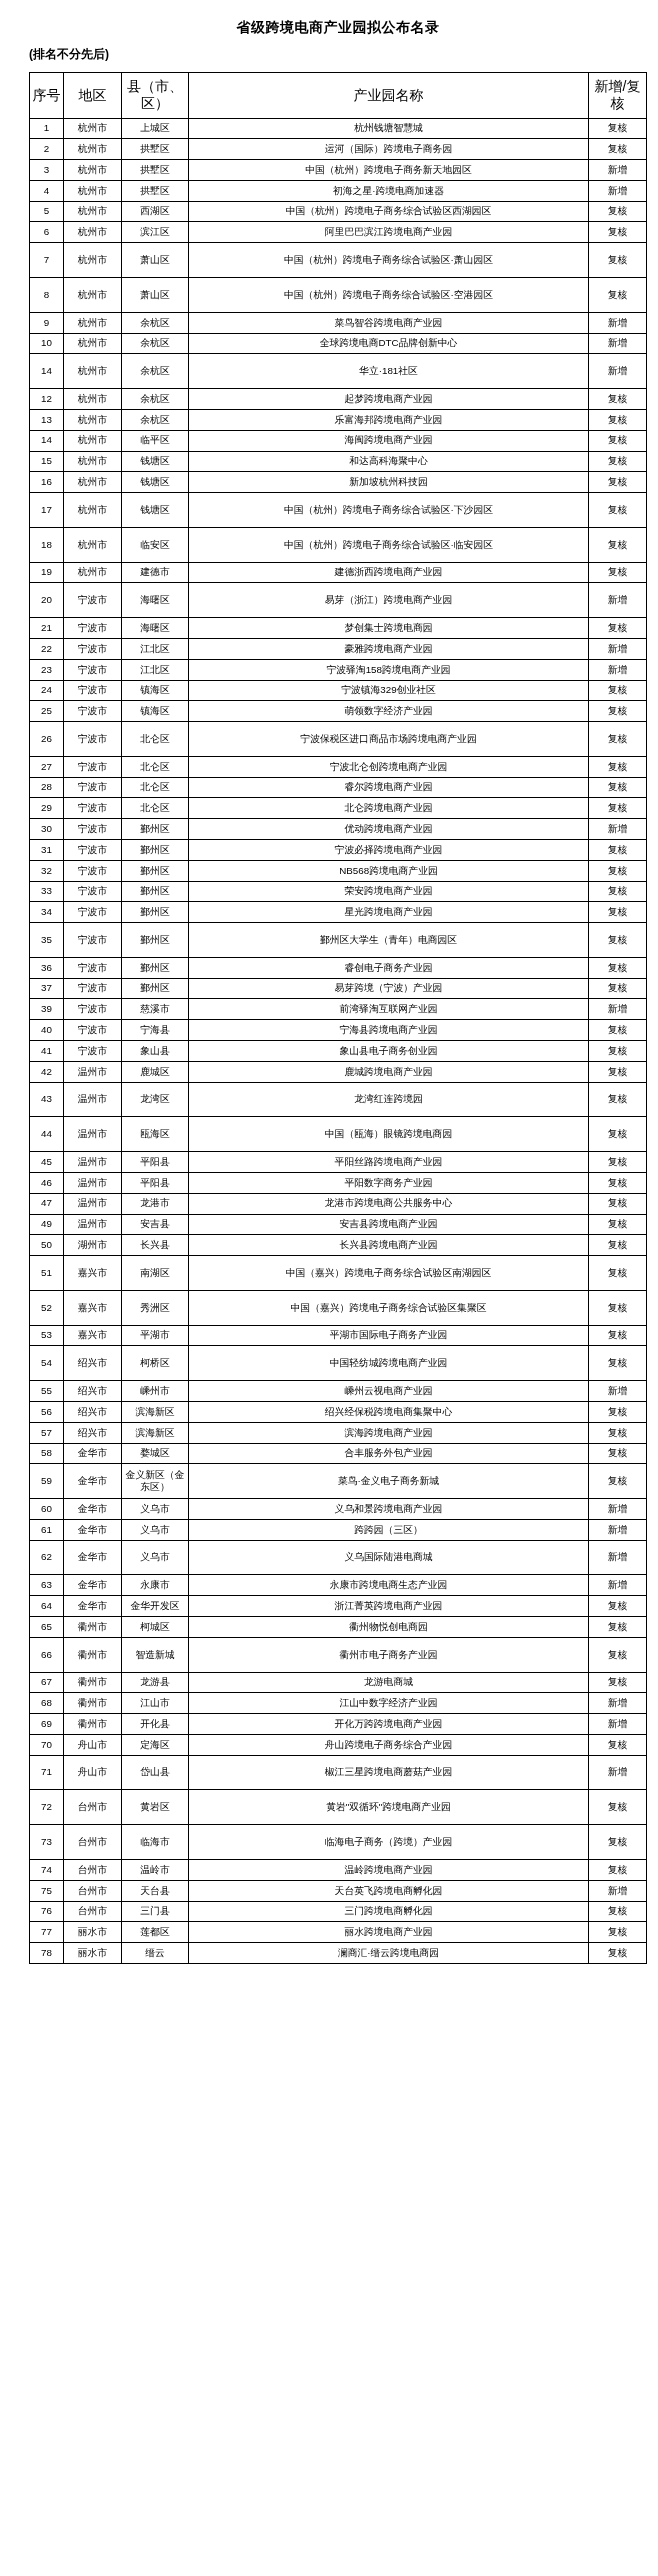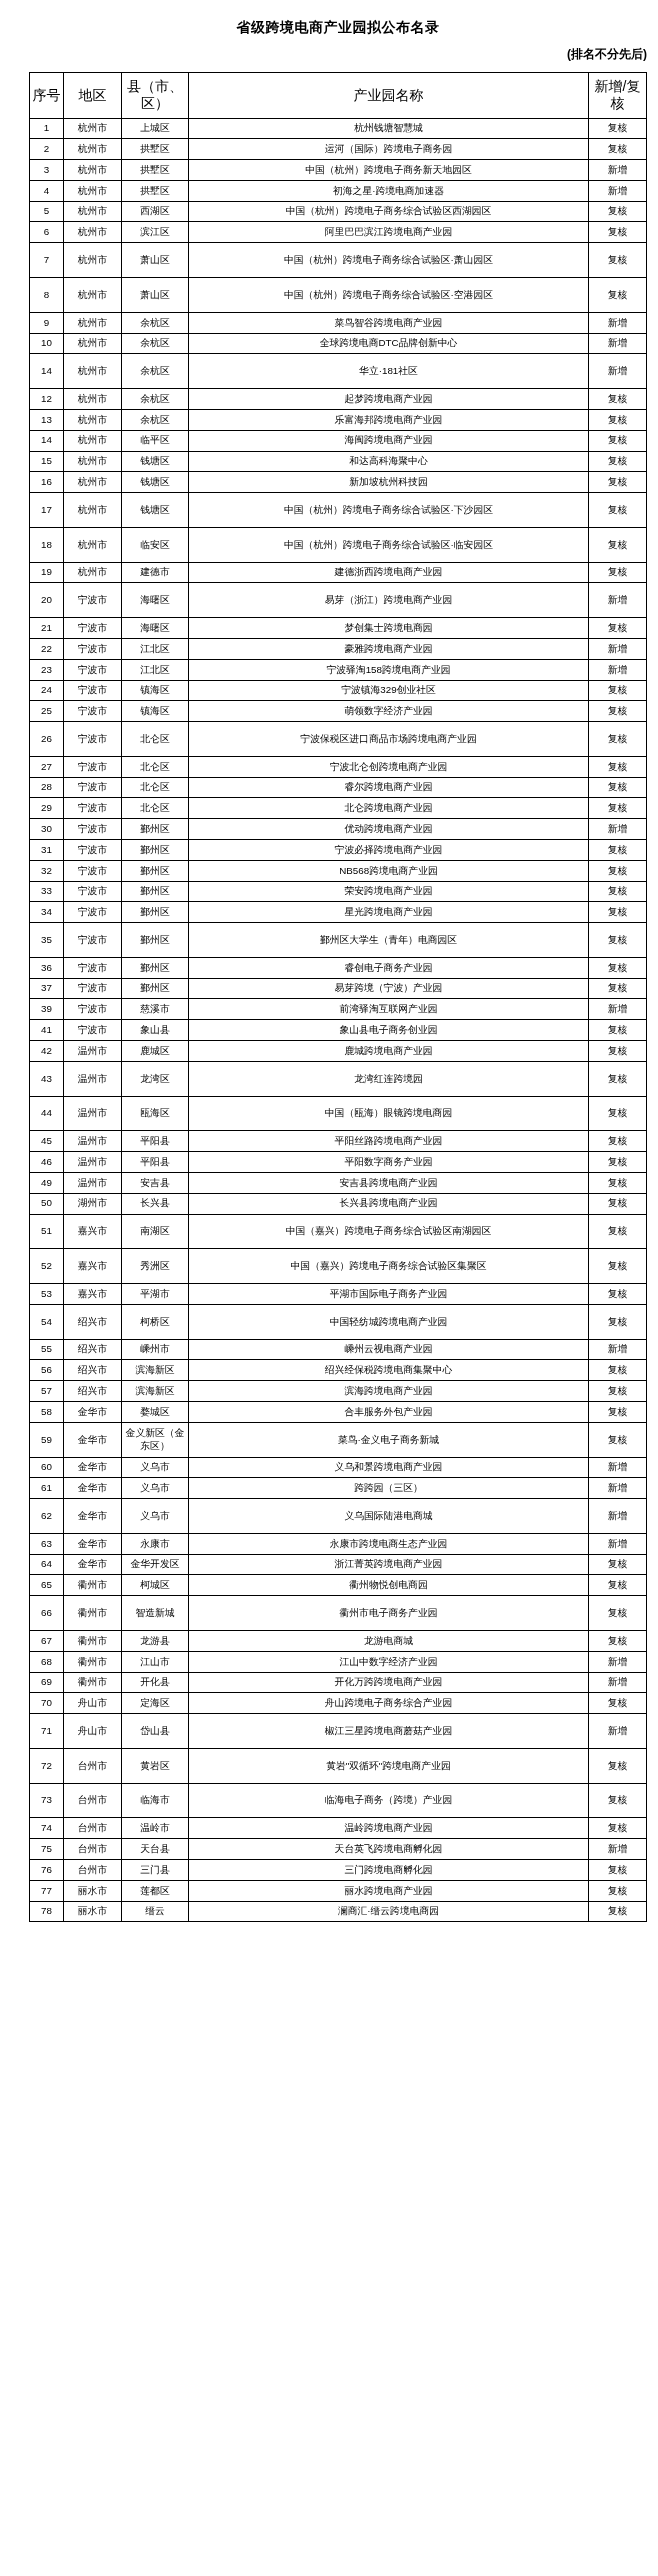--- a/index.html
+++ b/index.html
@@ -19,21 +19,21 @@
     margin-left: 12px;
   }
   .doc-title {
     text-align: center;
     font-size: 14px;
     font-weight: bold;
     letter-spacing: 0.5px;
     margin: 5.6px 0 9.3px 0;
   }
   .doc-subtitle {
-    text-align: right;
+    text-align: left;
     font-size: 12px;
     font-weight: bold;
     margin: 0 0 9.3px 0;
   }
   table.main {
     border-collapse: collapse;
     width: 100%;
     table-layout: fixed;
   }
   table.main th, table.main td {
@@ -347,20 +347,27 @@
           <td>复核</td>
         </tr>
         <tr class="r1">
           <td>39</td>
           <td>宁波市</td>
           <td>慈溪市</td>
           <td class="cell-name">前湾驿淘互联网产业园</td>
           <td>新增</td>
         </tr>
         <tr class="r1">
+          <td>40</td>
+          <td>宁波市</td>
+          <td>宁海县</td>
+          <td class="cell-name">宁海县跨境电商产业园</td>
+          <td>复核</td>
+        </tr>
+        <tr class="r1">
           <td>41</td>
           <td>宁波市</td>
           <td>象山县</td>
           <td class="cell-name">象山县电子商务创业园</td>
           <td>复核</td>
         </tr>
         <tr class="r1">
           <td>42</td>
           <td>温州市</td>
           <td>鹿城区</td>
@@ -386,20 +393,27 @@
           <td>温州市</td>
           <td>平阳县</td>
           <td class="cell-name">平阳丝路跨境电商产业园</td>
           <td>复核</td>
         </tr>
         <tr class="r1">
           <td>46</td>
           <td>温州市</td>
           <td>平阳县</td>
           <td class="cell-name">平阳数字商务产业园</td>
+          <td>复核</td>
+        </tr>
+        <tr class="r1">
+          <td>47</td>
+          <td>温州市</td>
+          <td>龙港市</td>
+          <td class="cell-name">龙港市跨境电商公共服务中心</td>
           <td>复核</td>
         </tr>
         <tr class="r1">
           <td>49</td>
           <td>温州市</td>
           <td>安吉县</td>
           <td class="cell-name">安吉县跨境电商产业园</td>
           <td>复核</td>
         </tr>
         <tr class="r1">

